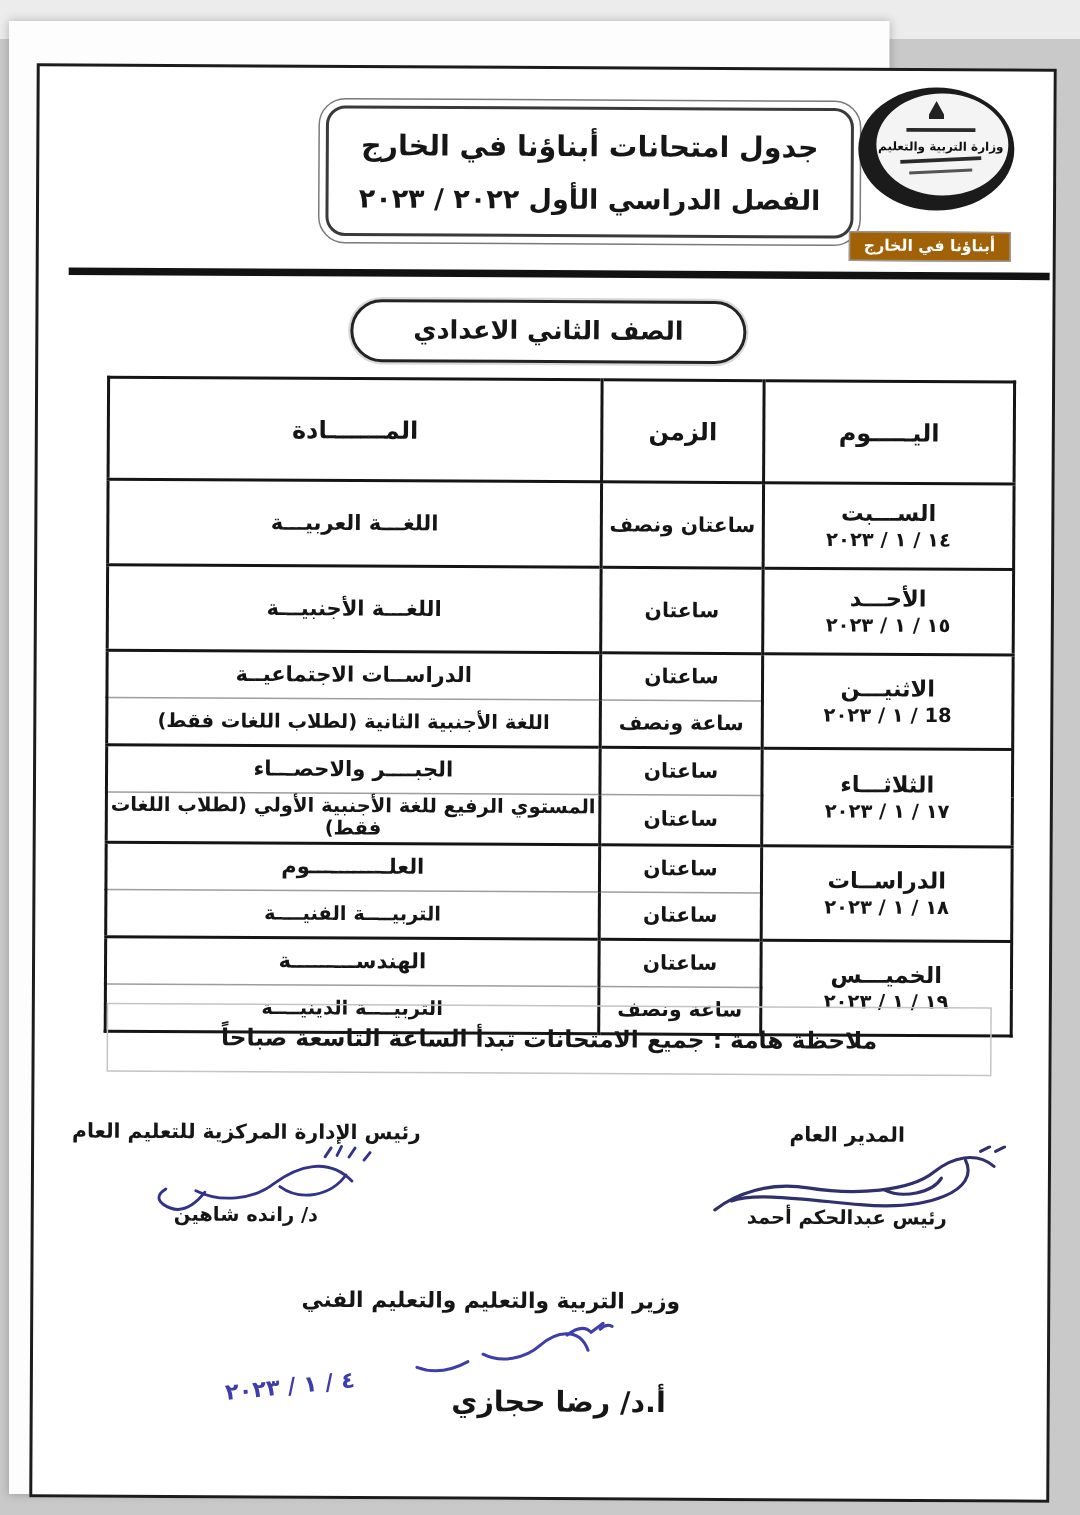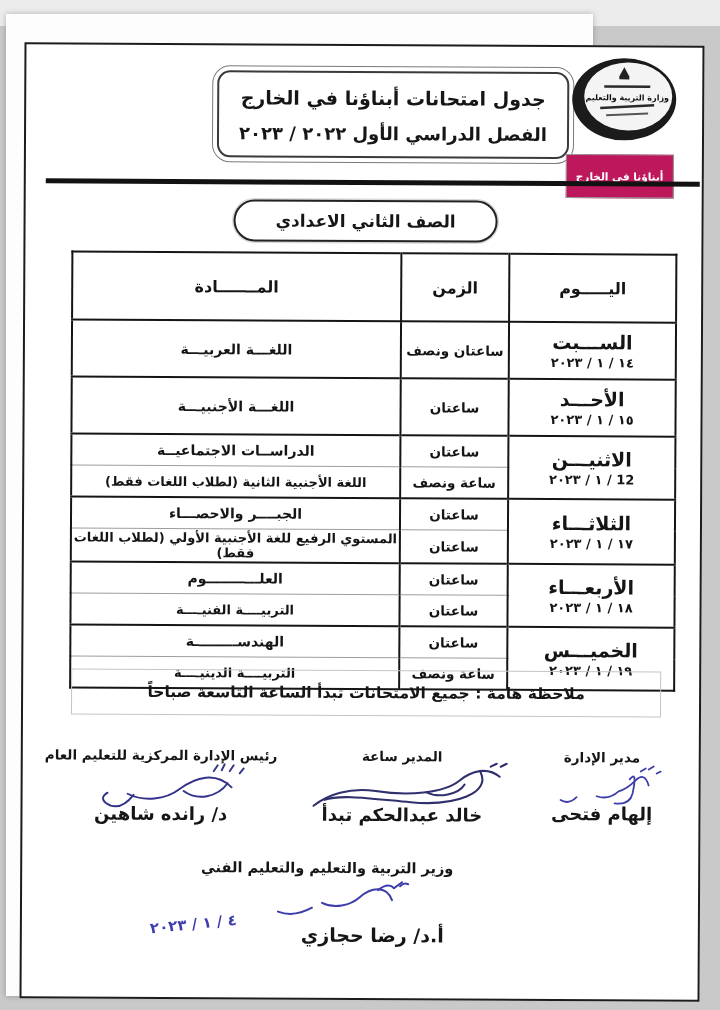--- a/index.html
+++ b/index.html
@@ -25,22 +25,22 @@
     border:1.5px solid #7a7a7a;border-radius:18px;padding:4px;
   }
   .title-box-inner{
     border:2px solid #3a3a3a;border-radius:13px;
     padding:14px 8px 12px;text-align:center;
   }
   .title-line1{font-size:19px;font-weight:bold;margin-bottom:14px;}
   .title-line2{font-size:18px;font-weight:bold;letter-spacing:.5px;}
   .logo-wrap{position:absolute;right:2px;top:8px;width:134px;text-align:left;}
   .logo-label{
-    display:inline-block;margin-top:3px;background:#be185d;color:#fff;
-    font-size:10.5px;font-weight:bold;padding:15px 9px;border:1.5px solid #9a9a9a;
+    display:inline-block;margin-top:3px;background:#a16207;color:#fff;
+    font-size:10.5px;font-weight:bold;padding:3px 9px;border:1.5px solid #9a9a9a;
     letter-spacing:1px;
   }
   .rule{position:absolute;left:20px;right:2px;top:134px;height:5px;background:#121212;}
   
   .grade-pill{
     position:absolute;top:154px;left:50%;margin-left:-130px;width:260px;
     border:2.5px solid #232323;border-radius:26px;
     box-shadow:0 0 0 1.5px rgba(0,0,0,.15);
     text-align:center;padding:9px 0;font-size:17px;font-weight:bold;background:#fff;
   }
@@ -55,39 +55,39 @@
   th.c-day{width:163px;}
   th.c-time{width:104px;}
   th.c-subj{width:325px;}
   td.c-day,th.c-day{border-left:2.2px solid #151515;}
   td.c-time,th.c-time{border-left:2.2px solid #151515;border-radius:21px;}
   tr.group td{border-top:2.3px solid #151515;}
   tr.sub td{border-top:1.2px solid #9d9d9d;}
   tr.solo td{height:53px;}
   tr.multi td, tr.sub td{height:28px;}
   td.c-day{text-align:center;vertical-align:middle;}
-  .day-name{font-size:19px;}
+  .day-name{font-size:15px;}
   .day-date{font-size:13px;letter-spacing:1.5px;margin-top:2px;text-align:center;}
   td.c-time{text-align:center;font-size:13.5px;}
   td.c-subj{text-align:center;font-size:14px;}
   tr.sub td.c-subj{font-size:13px;}
   
   .note-box{
     position:absolute;top:624px;left:48px;right:38px;
     border:1.5px solid #c4c4c4;text-align:center;
     padding:13px 8px;font-size:15.5px;font-weight:bold;
   }
   
   .sigs{position:absolute;top:702px;right:14px;left:14px;display:flex;justify-content:space-between;direction:rtl;}
   .sig-col{display:flex;flex-direction:column;align-items:center;}
   .sig-col.right{width:170px;}
   .sig-col.mid{width:240px;}
   .sig-col.left{width:255px;}
   .sig-title{font-size:13.5px;font-weight:bold;white-space:nowrap;}
-  .sig-name{font-size:18px;font-weight:bold;white-space:nowrap;margin-top:-16px;}
+  .sig-name{font-size:13px;font-weight:bold;white-space:nowrap;margin-top:-16px;}
   .sig-art{margin-top:-2px;}
   
   .minister{position:absolute;top:814px;left:100px;width:410px;text-align:center;}
   .minister-title{font-size:14.5px;font-weight:bold;}
   .minister-row{position:relative;height:80px;}
   .minister-sig{position:absolute;left:138px;top:2px;}
   .minister-name{position:absolute;right:88px;top:48px;font-size:19px;font-weight:bold;white-space:nowrap;}
   .minister-date{
     position:absolute;left:28px;top:40px;color:#3d3dab;font-size:15px;font-weight:bold;
     transform:rotate(-6deg);letter-spacing:2px;white-space:nowrap;
@@ -145,21 +145,21 @@
             <td class="c-day" rowspan="1">
               <div class="day-name">الأحـــد</div>
               <div class="day-date">١٥ / ١ / ٢٠٢٣</div>
             </td>
             <td class="c-time">ساعتان</td>
             <td class="c-subj">اللغـــة الأجنبيـــة</td>
           </tr>
           <tr class="group multi">
             <td class="c-day" rowspan="2">
               <div class="day-name">الاثنيـــن</div>
-              <div class="day-date">12 / ١ / ٢٠٢٣</div>
+              <div class="day-date">18 / ١ / ٢٠٢٣</div>
             </td>
             <td class="c-time">ساعتان</td>
             <td class="c-subj">الدراســات الاجتماعيــة</td>
           </tr>
           <tr class="sub">
             <td class="c-time">ساعة ونصف</td>
             <td class="c-subj">اللغة الأجنبية الثانية  (لطلاب اللغات فقط)</td>
           </tr>
           <tr class="group multi">
             <td class="c-day" rowspan="2">
@@ -168,21 +168,21 @@
             </td>
             <td class="c-time">ساعتان</td>
             <td class="c-subj">الجبــــر والاحصـــاء</td>
           </tr>
           <tr class="sub">
             <td class="c-time">ساعتان</td>
             <td class="c-subj">المستوي الرفيع للغة الأجنبية الأولي  (لطلاب اللغات فقط)</td>
           </tr>
           <tr class="group multi">
             <td class="c-day" rowspan="2">
-              <div class="day-name">الأربعـــاء</div>
+              <div class="day-name">الدراســات</div>
               <div class="day-date">١٨ / ١ / ٢٠٢٣</div>
             </td>
             <td class="c-time">ساعتان</td>
             <td class="c-subj">العلـــــــــــوم</td>
           </tr>
           <tr class="sub">
             <td class="c-time">ساعتان</td>
             <td class="c-subj">التربيــــة الفنيــــة</td>
           </tr>
           <tr class="group multi">
@@ -198,44 +198,32 @@
             <td class="c-subj">التربيــــة الدينيــــة</td>
           </tr>
         </tbody>
     </table>
 
     <div class="note-box">
       <span>ملاحظة هامة : جميع الامتحانات تبدأ الساعة التاسعة صباحاً</span>
     </div>
 
     <div class="sigs">
-      <div class="sig-col right">
-        <div class="sig-title">مدير الإدارة</div>
-        <svg class="sig-art" width="130" height="56" viewBox="0 0 130 56">
-          <g fill="none" stroke="#3d3dab" stroke-width="1.8" stroke-linecap="round">
-            <path d="M112 22 q-4 -14 -13 -5 t-17 11 q-10 9 -22 5"></path>
-            <path d="M93 16 q8 -10 3 14 q-3 12 -18 10"></path>
-            <path d="M104 8 l5 -3 M112 6 l5 -3 M120 10 l4 -2"></path>
-            <path d="M40 34 q-8 8 -16 3"></path>
-          </g>
-        </svg>
-        <div class="sig-name">إلهام فتحى</div>
-      </div>
 
       <div class="sig-col mid">
-        <div class="sig-title">المدير ساعة</div>
+        <div class="sig-title">المدير العام</div>
         <svg class="sig-art" width="215" height="58" viewBox="0 0 215 58">
           <g fill="none" stroke="#30306e" stroke-width="2.1" stroke-linecap="round">
             <path d="M205 14 c-12 -10 -28 -6 -40 4 c-16 13 -52 16 -84 11 c-26 -4 -48 4 -62 15"></path>
             <path d="M186 10 c10 20 -24 34 -70 30 c-36 -3 -70 -8 -86 -2"></path>
             <path d="M170 22 c-6 10 -26 14 -38 8"></path>
             <path d="M196 4 l6 -3 M206 4 l6 -3"></path>
           </g>
         </svg>
-        <div class="sig-name">خالد عبدالحكم تبدأ</div>
+        <div class="sig-name">رئيس عبدالحكم أحمد</div>
       </div>
 
       <div class="sig-col left">
         <div class="sig-title">رئيس الإدارة المركزية للتعليم العام</div>
         <svg class="sig-art" width="195" height="58" viewBox="0 0 195 58">
           <g fill="none" stroke="#32328a" stroke-width="1.9" stroke-linecap="round">
             <path d="M168 26 c-16 -16 -36 -10 -52 2 c-14 11 -36 13 -52 5"></path>
             <path d="M120 30 c14 10 34 6 44 -8"></path>
             <path d="M150 10 l4 -6 M158 9 l3 -6 M166 10 l4 -6 M176 12 l4 -5"></path>
             <path d="M70 34 q-14 18 -28 8 q-6 -5 2 -10"></path>

